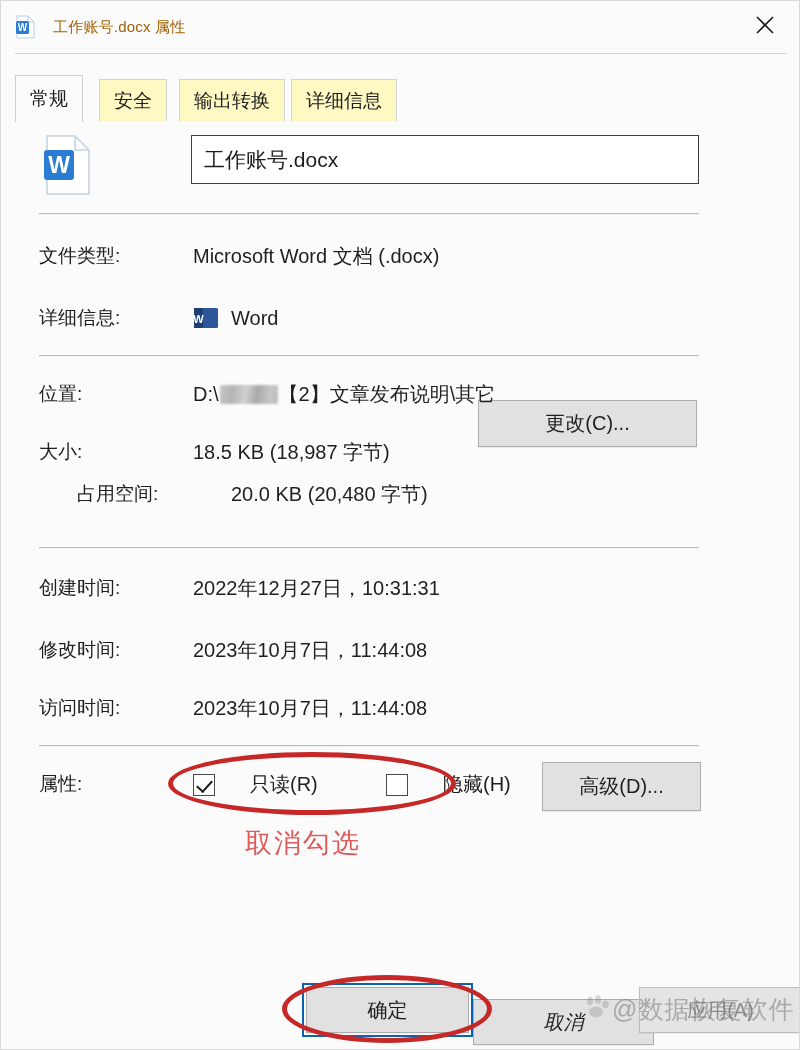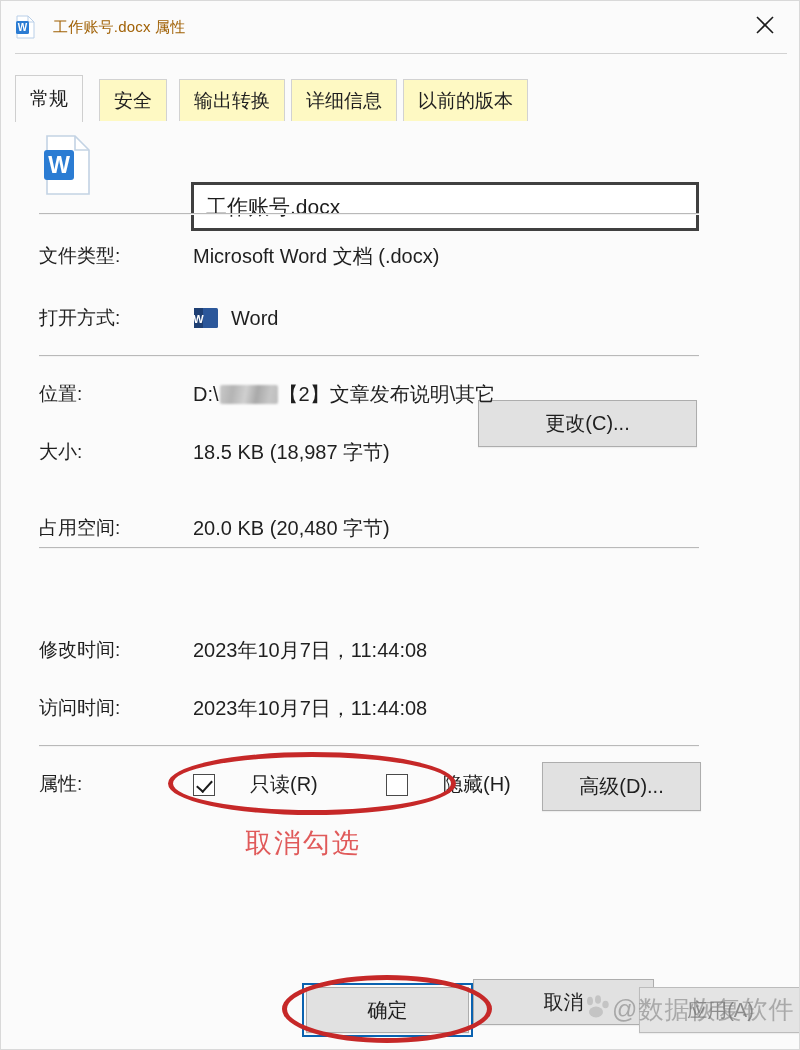--- a/index.html
+++ b/index.html
@@ -96,28 +96,27 @@
   }
   .big-icon {
     position: absolute;
     left: 38px; top: 10px;
     width: 58px; height: 64px;
   }
   .name-input {
     position: absolute;
     left: 190px; top: 12px;
     width: 508px; height: 49px;
-    border: 3px solid #404040;
+    border: 1px solid #404040;
     background: #ffffff;
     font-size: 21px;
     color: #1d1d1d;
     padding: 0 12px;
     font-family: "Liberation Sans", "DejaVu Sans", sans-serif;
     outline: none;
-    margin-top: 47px;
   }
 
   .sep {
     position: absolute;
     left: 38px;
     width: 660px;
     height: 0;
     border-top: 1px solid #b9b9b9;
     border-bottom: 1px solid #f3f3f3;
   }
@@ -270,21 +269,20 @@
       </svg>
     </div>
   </div>
 
   <div class="tab-underline"></div>
   <div class="tabstrip">
     <div class="tab active" style="left:14px;">常规</div>
     <div class="tab" style="left:98px;">安全</div>
     <div class="tab" style="left:290px;">详细信息</div>
     <div class="tab" style="left:178px;">输出转换</div>
-    <div class="tab" style="left:402px;">以前的版本</div>
   </div>
 
   <div class="content">
 
     <div class="name-row">
       <div class="big-icon">
         <svg width="58" height="64" viewBox="0 0 58 64">
           <path d="M8 3 h28 l14 14 v44 H8 Z" fill="#ffffff" stroke="#c3d3e4" stroke-width="1.6"></path>
           <path d="M36 3 v14 h14" fill="none" stroke="#c3d3e4" stroke-width="1.6"></path>
           <rect x="5" y="17" width="30" height="30" rx="3" fill="#2b7cd3"></rect>
@@ -295,21 +293,21 @@
     </div>
 
     <div class="sep" style="top:104px;"></div>
 
     <div class="field" style="top:134px;">
       <span class="label">文件类型:</span>
       <span class="value">Microsoft Word 文档 (.docx)</span>
     </div>
 
     <div class="field" style="top:196px;">
-      <span class="label">打开方式:</span>
+      <span class="label">详细信息:</span>
       <span class="value">
         <span class="wordsmall">
           <svg width="26" height="26" viewBox="0 0 26 26">
             <rect x="1" y="3" width="24" height="20" rx="1.5" fill="#2b579a"></rect>
             <rect x="1" y="3" width="9" height="20" fill="#1e3f73"></rect>
             <text x="5.5" y="18" font-size="11" fill="#ffffff" text-anchor="middle" font-family="Liberation Sans, sans-serif" font-weight="bold">W</text>
           </svg>
         </span>
         <span>Word</span>
       </span>
@@ -325,27 +323,31 @@
         <span class="redacted"></span>
         <span> 【2】文章发布说明\其它</span>
       </span>
     </div>
 
     <div class="field" style="top:330px;">
       <span class="label">大小:</span>
       <span class="value">18.5 KB (18,987 字节)</span>
     </div>
 
-    <div class="field" style="top:406px;">
+    <div class="field" style="top:372px;margin-left:38px;">
       <span class="label">占用空间:</span>
       <span class="value">20.0 KB (20,480 字节)</span>
     </div>
 
     <div class="sep" style="top:438px;"></div>
 
+    <div class="field" style="top:466px;">
+      <span class="label">创建时间:</span>
+      <span class="value">2022年12月27日，10:31:31</span>
+    </div>
 
     <div class="field" style="top:528px;">
       <span class="label">修改时间:</span>
       <span class="value">2023年10月7日，11:44:08</span>
     </div>
 
     <div class="field" style="top:586px;">
       <span class="label">访问时间:</span>
       <span class="value">2023年10月7日，11:44:08</span>
     </div>
@@ -371,21 +373,21 @@
     <div class="ellipse" style="left:167px; top:643px; width:288px; height:63px;"></div>
 
     <div class="ann-text" style="left:244px; top:716px;">取消勾选</div>
 
   </div>
 
   <div class="footer">
     <div class="btn" style="left:305px; top:18px; width:163px; height:46px;">确定</div>
     <div class="focus-ring" style="left:301px; top:14px; width:171px; height:54px;"></div>
 
-    <div class="btn" style="left:472px; top:10px; width:181px; height:46px;">取消</div>
+    <div class="btn" style="left:472px; top:30px; width:181px; height:46px;font-style:italic;">取消</div>
 
     <div class="btn disabled" style="left:638px; top:18px; width:163px; height:46px;">应用(A)</div>
 
     <div class="ellipse" style="left:281px; top:6px; width:210px; height:68px;"></div>
 
     <div class="watermark" style="left:583px; top:24px;">
       <span class="paw">
         <svg width="26" height="24" viewBox="0 0 26 24">
           <ellipse cx="6" cy="6" rx="3" ry="4.3" fill="rgba(120,120,120,0.5)"></ellipse>
           <ellipse cx="14" cy="4.5" rx="3" ry="4.3" fill="rgba(120,120,120,0.5)"></ellipse>

